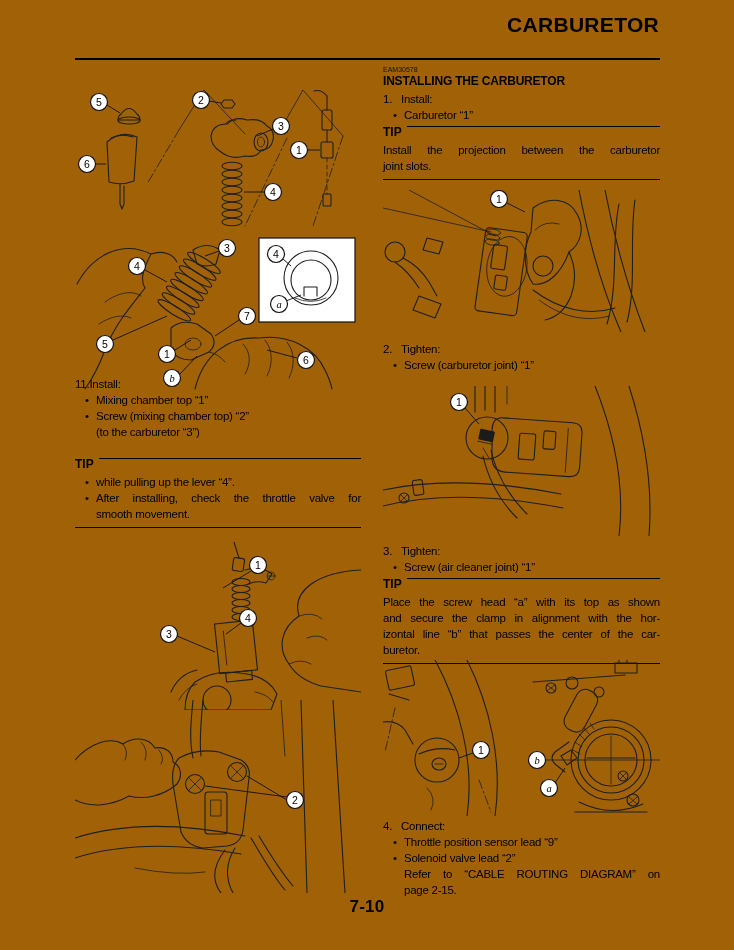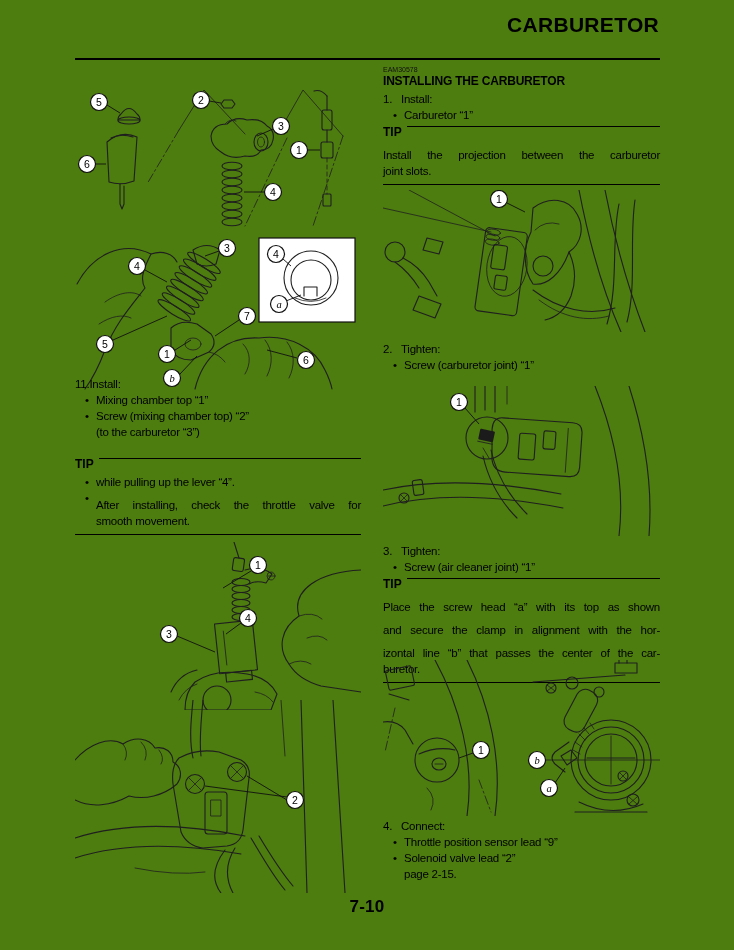--- a/index.html
+++ b/index.html
@@ -1,34 +1,34 @@
 <!DOCTYPE html>
 <html><head>
 <meta charset="utf-8">
 <style>
   html,body{margin:0;padding:0;background:#ffffff;}
-  .page{position:relative;width:734px;height:950px;background:#4d7c0f;
+  .page{position:relative;width:734px;height:950px;background:#a16207;
         font-family:"Liberation Sans",sans-serif;color:#000;overflow:hidden;}
   .abs{position:absolute;}
   
   .hdr-title{position:absolute;top:13px;right:75px;font-size:21px;font-weight:bold;letter-spacing:.3px;}
   .hdr-rule{position:absolute;top:58px;left:75px;width:585px;height:2px;background:#000;}
   .ftr{position:absolute;top:897px;left:0;width:734px;text-align:center;
        font-size:17px;font-weight:bold;letter-spacing:.3px;}
   
   .txt{font-size:11.5px;line-height:16px;letter-spacing:-.25px;}
   .code{font-size:7px;letter-spacing:0;color:#111;}
   .sec-title{font-size:12px;font-weight:bold;letter-spacing:-.2px;line-height:15px;}
   .step-head{display:flex;}
   .step-num{display:inline-block;width:18px;flex:0 0 18px;}
   .bullet{display:flex;padding-left:10px;}
   .bullet .dot{width:11px;flex:0 0 11px;}
   .btext{flex:1;min-width:0;}
   .bline{display:block;}
-  .jl{text-align:justify;text-align-last:justify;margin-top:7px;}
+  .jl{text-align:justify;text-align-last:justify;}
   .refer{padding-left:21px;}
   .tip-head{display:flex;align-items:flex-start;font-weight:bold;font-size:12px;letter-spacing:0;}
   .tip-rule{flex:1;border-top:1px solid #000;margin-left:5px;margin-top:2px;}
   .tip-end{border-top:1px solid #000;margin-top:5px;}
   .tip-body{margin-top:2px;}
   
   svg.fig{position:absolute;display:block;}
   .ln{fill:none;stroke:#1f1f1f;stroke-width:1.1;stroke-linecap:round;stroke-linejoin:round;}
   .thin{stroke-width:.8;}
   .phantom{stroke-dasharray:9 3 2 3;}
@@ -576,20 +576,21 @@
           <span class="bline">Throttle position sensor lead “9”</span>
         </span>
     </div>
     <div class="bullet">
       <span class="dot">•</span>
       <span class="btext">
           <span class="bline">Solenoid valve lead “2”</span>
         </span>
     </div>
     <div class="refer">
+      <div class="jl">Refer to “CABLE ROUTING DIAGRAM” on</div>
       <div>page 2-15.</div>
     </div>
   </div>
 
   <div class="ftr">
     <span>7-10</span>
   </div>
 
 </div>
 

